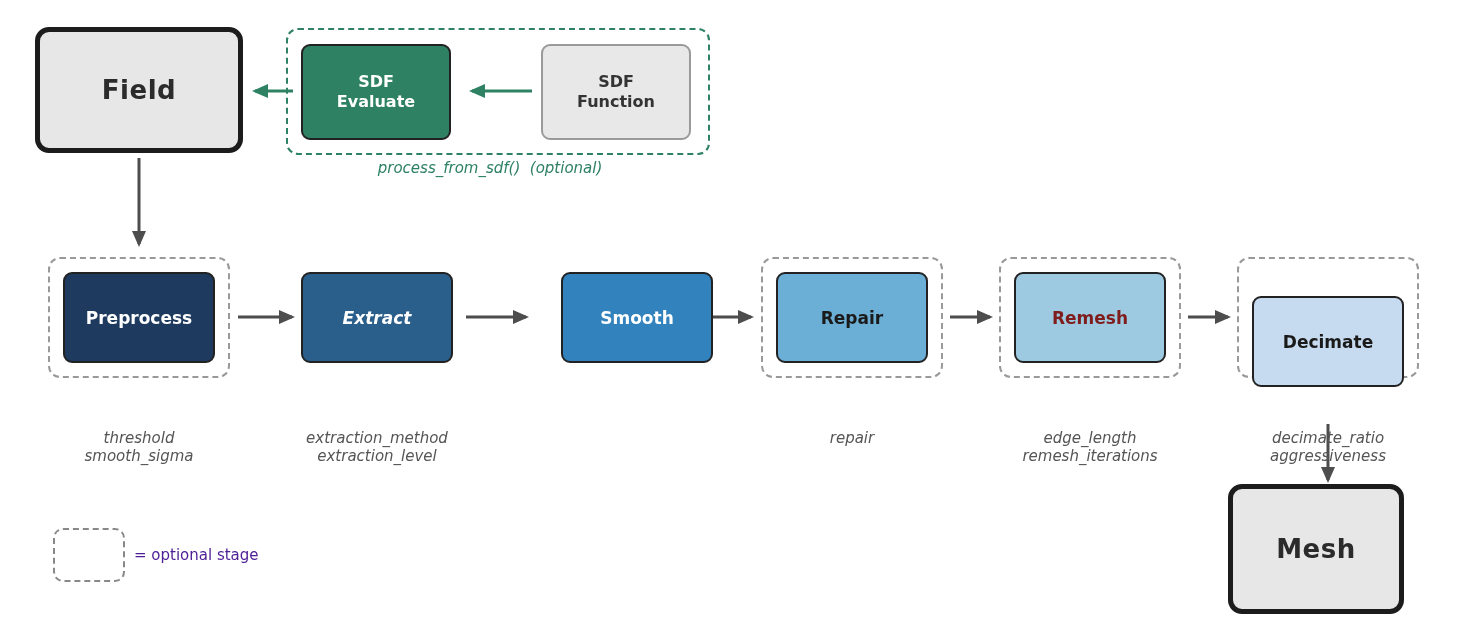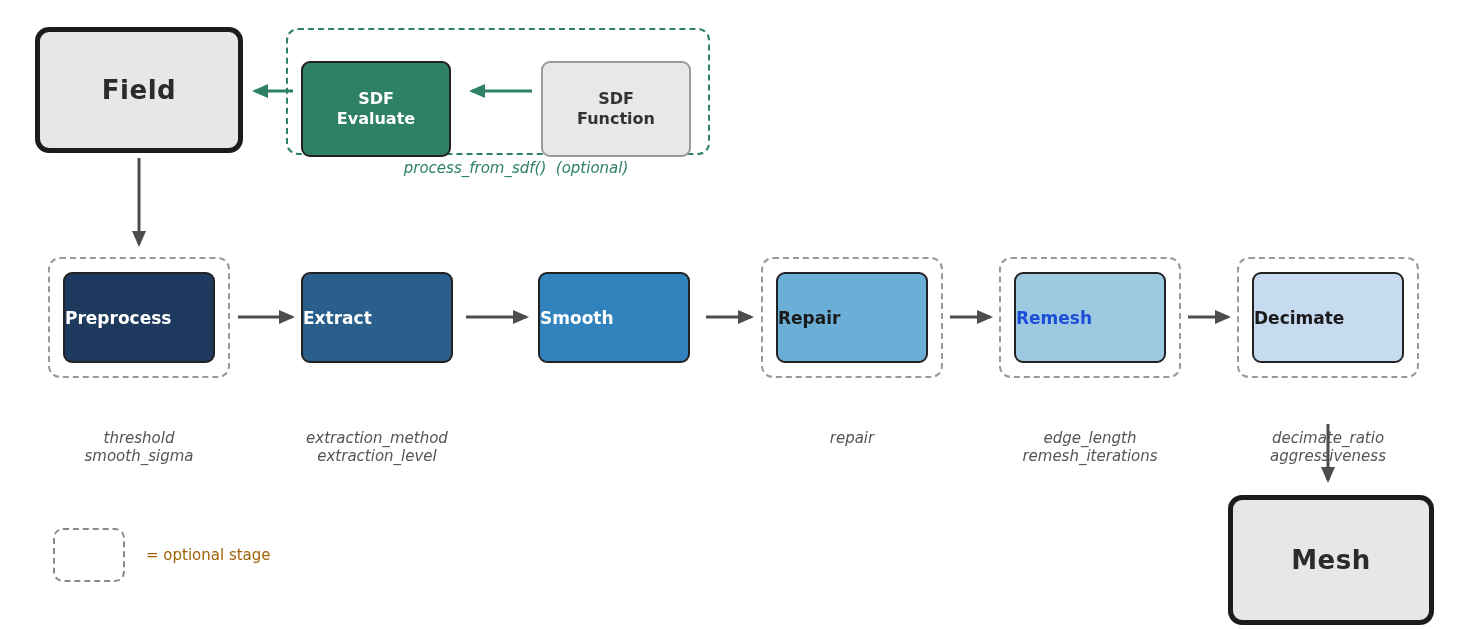--- a/index.html
+++ b/index.html
@@ -50,36 +50,35 @@
     border-radius: 9px;
     display: flex;
     align-items: center;
     justify-content: center;
     text-align: center;
     font-weight: bold;
     font-size: 16px;
     line-height: 1.25;
     white-space: pre-line;
     box-sizing: border-box;
-    margin-top: 17px;
   }
   .sdf-evaluate {
     left: 13px;
     border: 2.5px solid #222222;
     color: #ffffff;
   }
   .sdf-function {
     left: 253px;
     background: #e8e8e8;
     border: 2.5px solid #9a9a9a;
     color: #333333;
   }
   .sdf-caption {
     position: absolute;
-    left: 304px; top: 159px;
+    left: 278px; top: 159px;
     width: 424px;
     text-align: center;
     font-style: italic;
     font-size: 15px;
     white-space: pre;
   }
   
   .stage {
     position: absolute;
     top: 257px;
@@ -93,21 +92,21 @@
     box-sizing: border-box;
   }
   .stage-box {
     position: absolute;
     left: 15px; top: 15px;
     width: 152px; height: 91px;
     border: 2.5px solid #222222;
     border-radius: 9px;
     display: flex;
     align-items: center;
-    justify-content: flex-start;
+    justify-content: center;
     font-weight: bold;
     font-size: 17px;
     box-sizing: border-box;
   }
   .stage-params {
     position: absolute;
     top: 128px;
     left: -40px; right: -40px;
     text-align: center;
     font-style: italic;
@@ -121,23 +120,23 @@
   .legend-swatch {
     position: absolute;
     left: 53px; top: 528px;
     width: 72px; height: 54px;
     border: 2px dashed #888888;
     border-radius: 10px;
     box-sizing: border-box;
   }
   .legend-label {
     position: absolute;
-    left: 146px; top: 546px;
+    left: 134px; top: 546px;
     font-size: 15px;
-    color: #a16207;
+    color: #4c1d95;
   }
 </style>
 </head>
 <body>
 
 <div class="canvas">
 
   <svg class="arrow-layer">
     <defs>
       <marker id="ah-gray" markerUnits="userSpaceOnUse" markerWidth="16" markerHeight="14" refX="13" refY="7" orient="auto">
@@ -177,59 +176,59 @@
   <div class="stage" style="left:48px;">
     <div class="opt-frame"></div>
     <div class="stage-box" style="background: rgb(30, 58, 95); color: rgb(255, 255, 255);">
       <span>Preprocess</span>
     </div>
     <div class="stage-params">threshold
 smooth_sigma</div>
   </div>
 
   <div class="stage" style="left:286px;">
-    <div class="stage-box" style="background: rgb(42, 95, 140); color: rgb(255, 255, 255);">
+    <div class="stage-box" style="background: rgb(42, 95, 140); color: rgb(255, 255, 255); font-style: italic;">
       <span>Extract</span>
     </div>
     <div class="stage-params">extraction_method
 extraction_level</div>
   </div>
 
-  <div class="stage" style="left:523px;">
+  <div class="stage" style="left:546px;">
     <div class="stage-box" style="background: rgb(49, 130, 189); color: rgb(255, 255, 255);">
       <span>Smooth</span>
     </div>
   </div>
 
   <div class="stage" style="left:761px;">
     <div class="opt-frame"></div>
     <div class="stage-box" style="background: rgb(107, 174, 214); color: rgb(26, 26, 26);">
       <span>Repair</span>
     </div>
     <div class="stage-params">repair</div>
   </div>
 
   <div class="stage" style="left:999px;">
     <div class="opt-frame"></div>
-    <div class="stage-box" style="background: rgb(158, 202, 225); color: #1d4ed8;">
+    <div class="stage-box" style="background: rgb(158, 202, 225); color: #7f1d1d;">
       <span>Remesh</span>
     </div>
     <div class="stage-params">edge_length
 remesh_iterations</div>
   </div>
 
   <div class="stage" style="left:1237px;">
     <div class="opt-frame"></div>
-    <div class="stage-box" style="background: rgb(198, 219, 239); color: rgb(26, 26, 26);">
+    <div class="stage-box" style="background: rgb(198, 219, 239); color: rgb(26, 26, 26); margin-top: 24px;">
       <span>Decimate</span>
     </div>
     <div class="stage-params">decimate_ratio
 aggressiveness</div>
   </div>
 
-  <div class="terminal-node" style="left: 1228px; top: 495px; width: 206px; height: 130px; background: rgb(231, 231, 231); border-color: rgb(28, 28, 28);">
+  <div class="terminal-node" style="left: 1228px; top: 484px; width: 176px; height: 130px; background: rgb(231, 231, 231); border-color: rgb(28, 28, 28);">
     <span class="node-label">Mesh</span>
   </div>
 
   <div class="legend-swatch"></div>
   <div class="legend-label">= optional stage</div>
 
 </div>
 
 </body></html>

